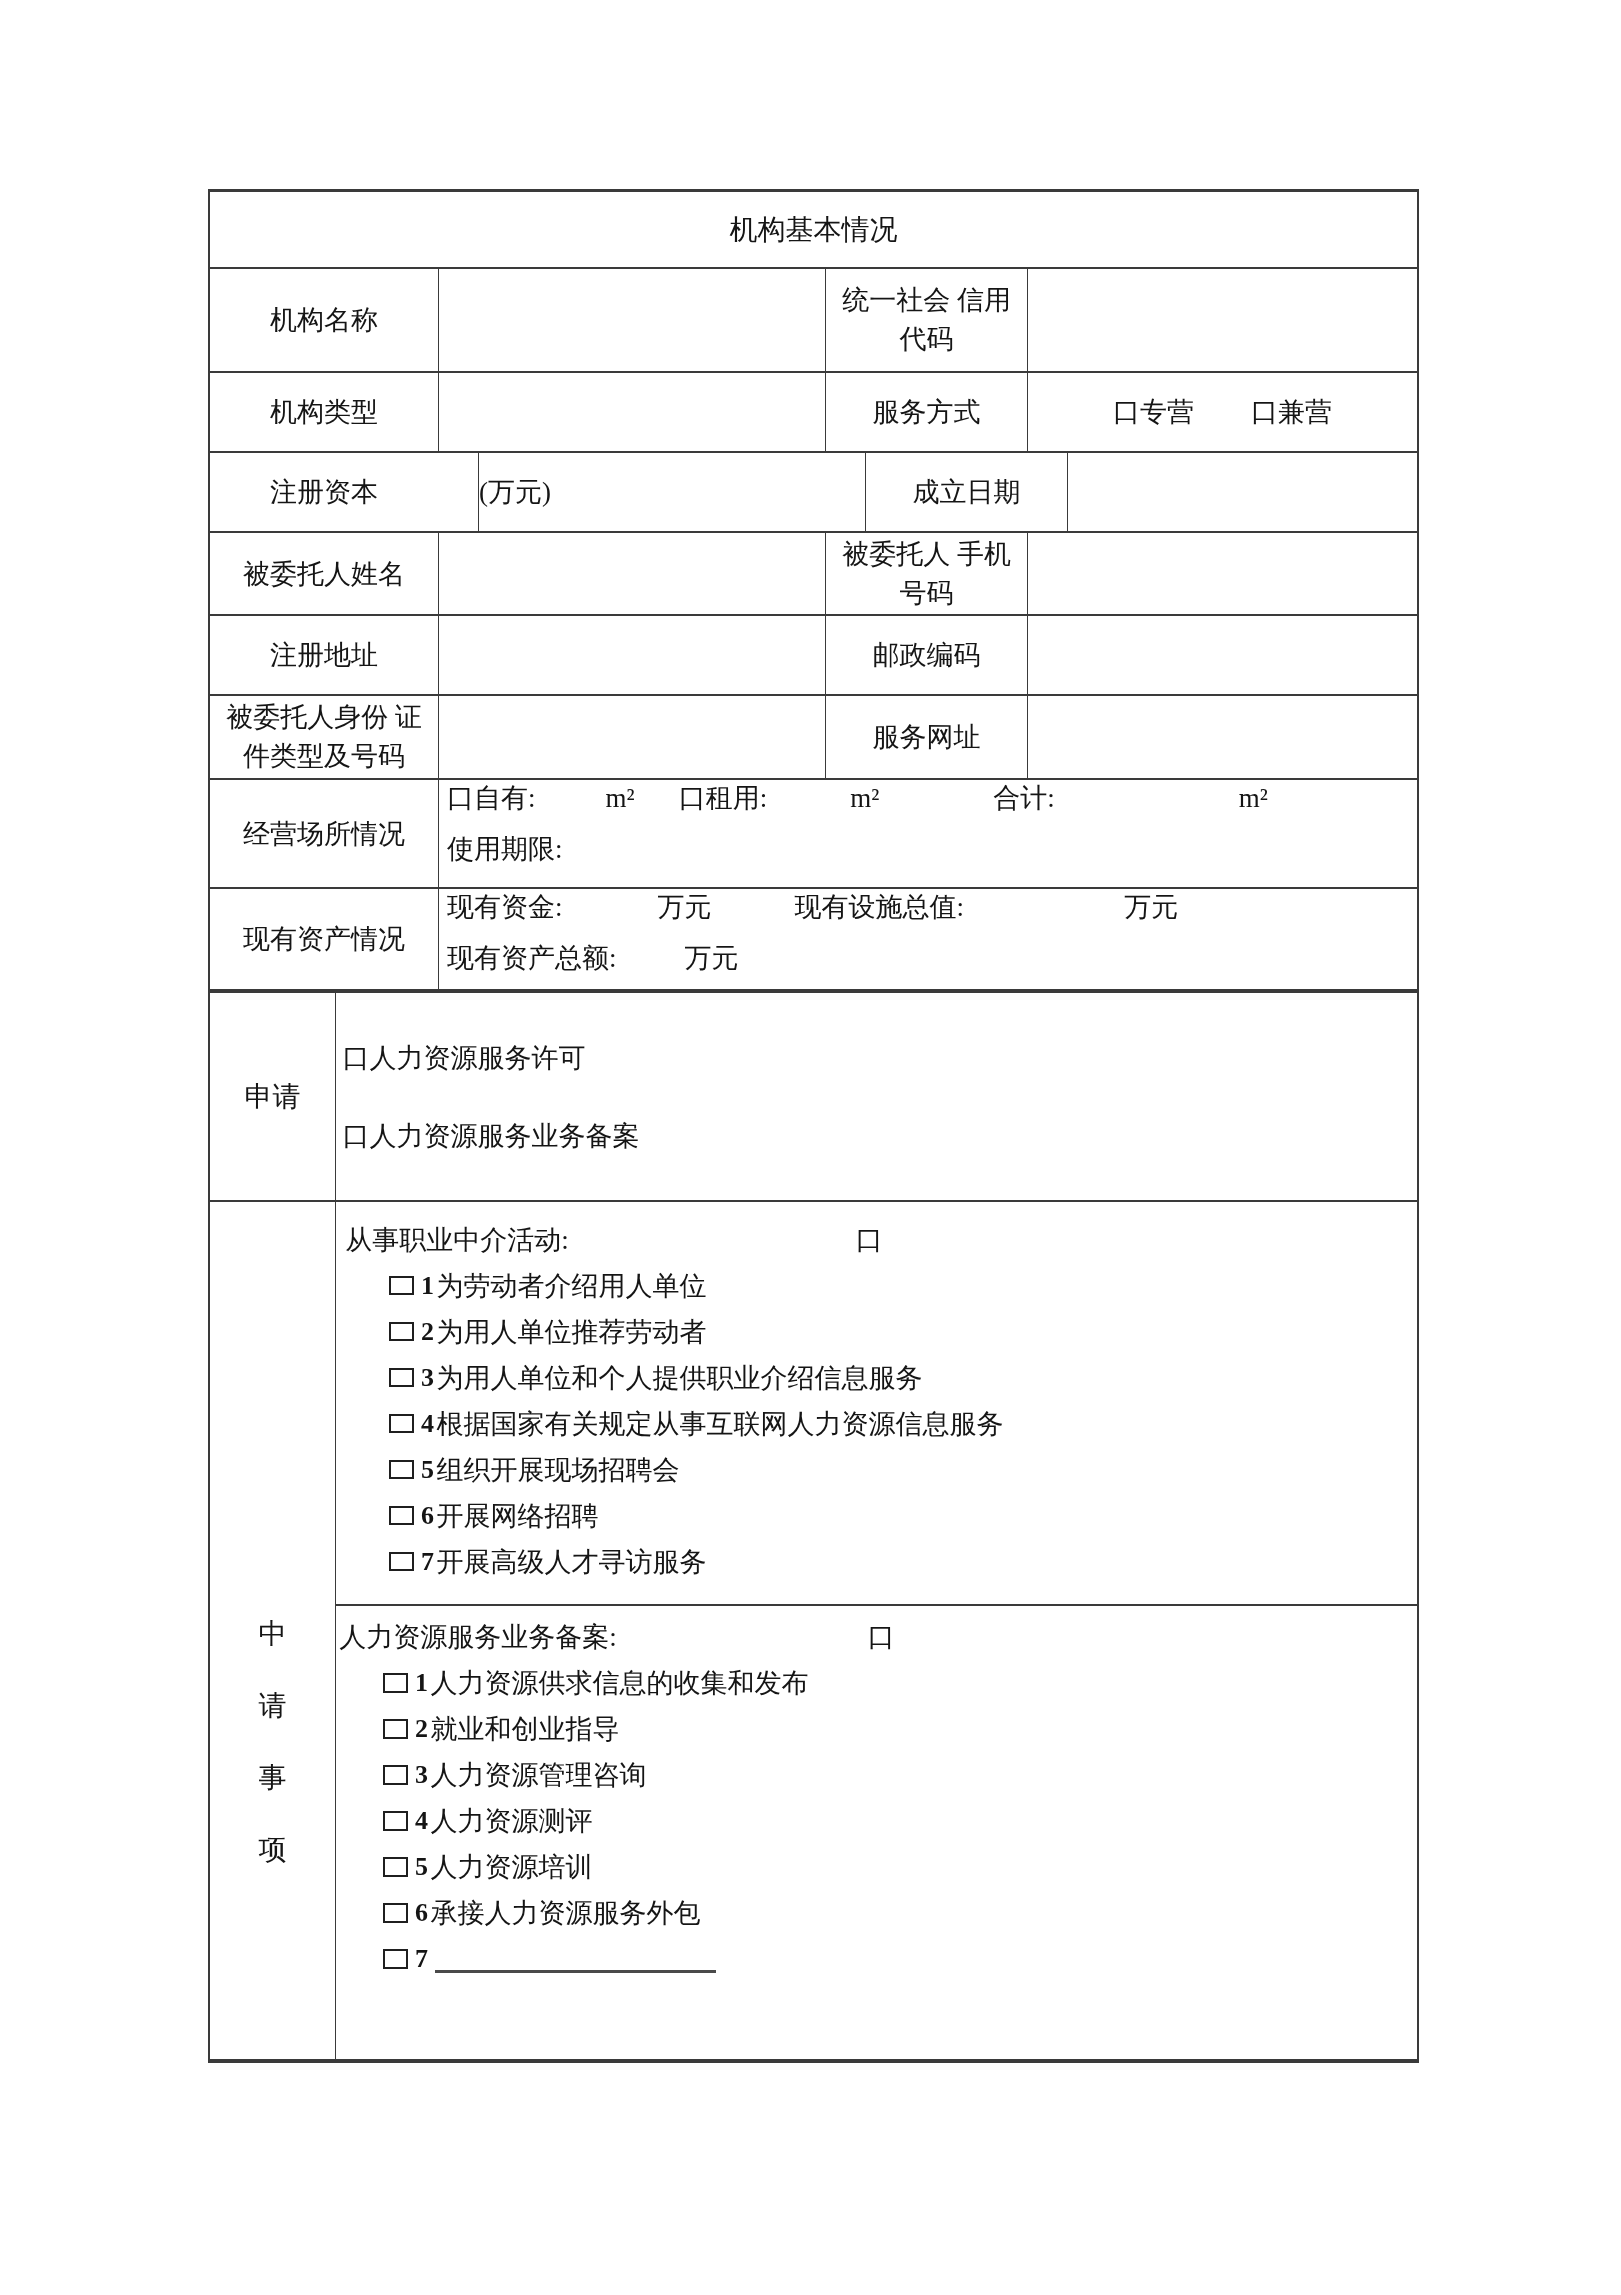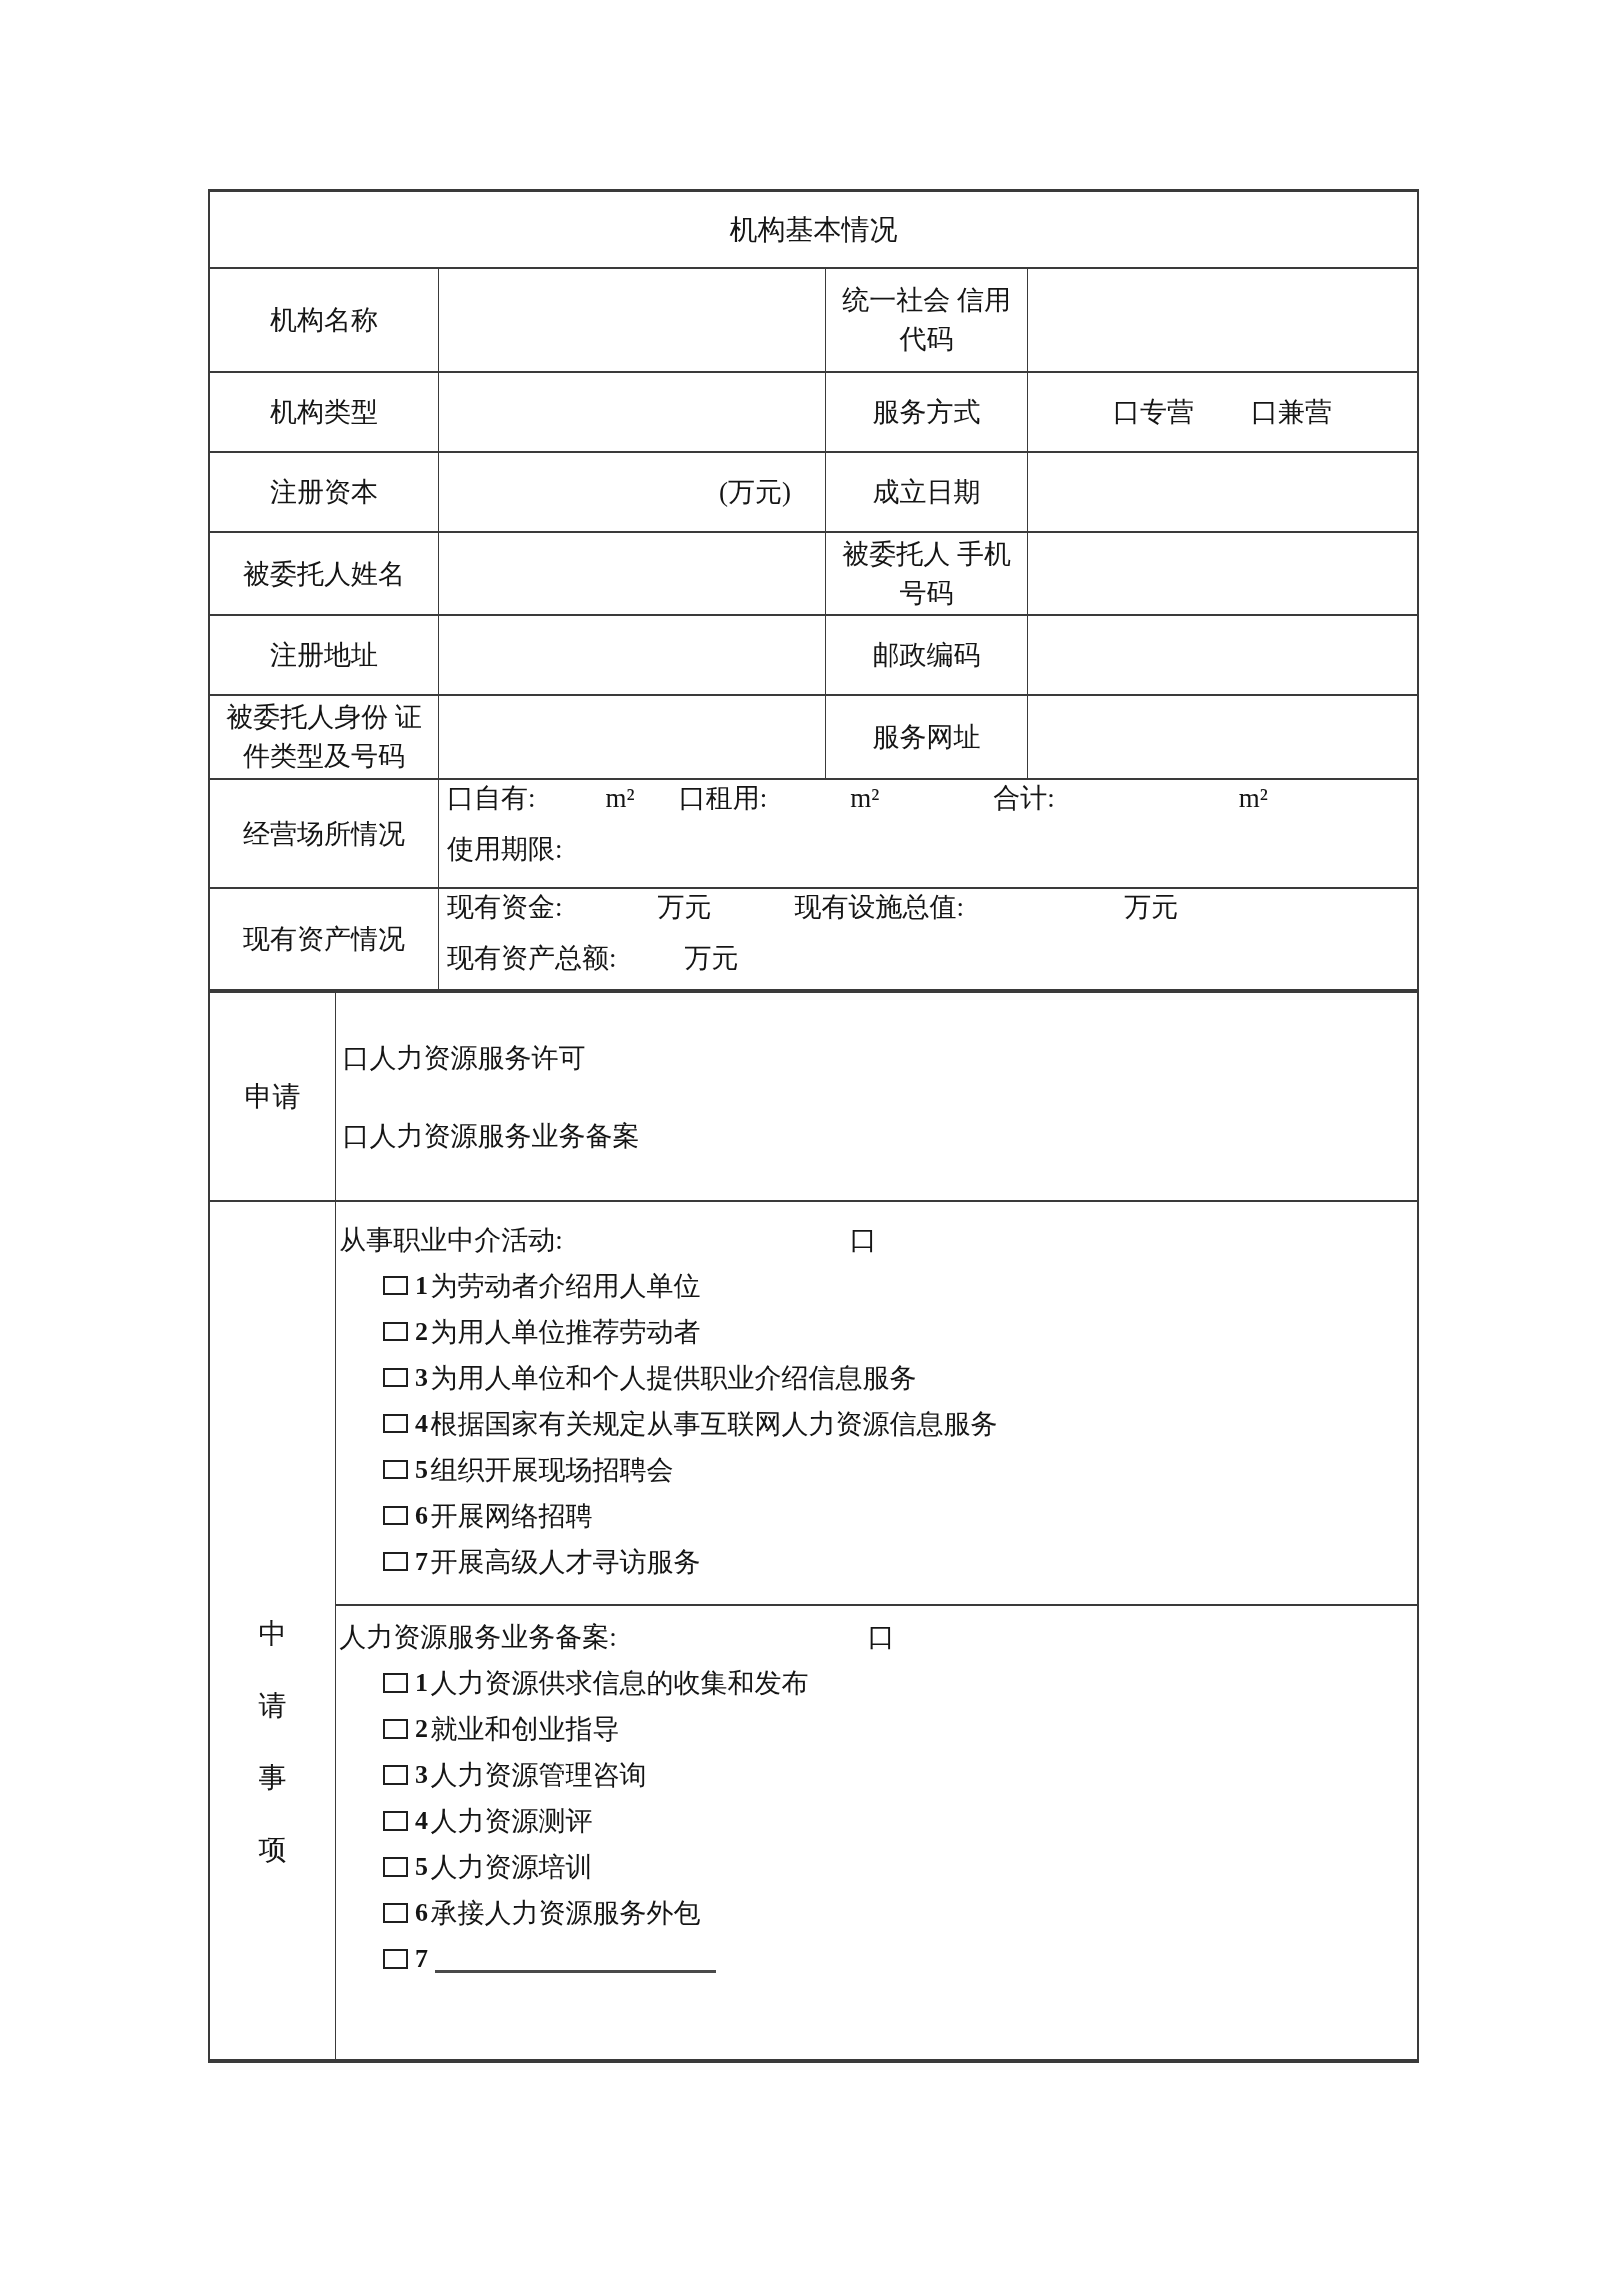--- a/index.html
+++ b/index.html
@@ -34,21 +34,21 @@
     display:flex;align-items:center;justify-content:center;
     font-size:27px;
   }
   .cell.first{border-left:none;}
   .c1{width:228px;flex:none;}
   .c2{width:387px;flex:none;}
   .c3{width:202px;flex:none;}
   .c4{flex:1;}
   .title-cell{flex:1;justify-content:center;align-items:center;font-size:28px;}
   .lab2{display:flex;flex-direction:column;align-items:center;line-height:39px;text-align:center;}
-  .val-right{justify-content:flex-end;padding-right:34px;}
+  .val-right{justify-content:flex-start;padding-right:34px;margin-left:40px;}
   .opts{display:flex;gap:57px;justify-content:center;align-items:center;flex:1;}
   .fillcol{
     flex:1;display:flex;flex-direction:column;justify-content:flex-start;
     padding-left:8.1px;font-size:27px;row-gap:14.7px;border-left:1.6px solid #3a3a3a;box-sizing:border-box;
   }
   .line{display:flex;align-items:baseline;white-space:nowrap;}
   .m84{margin-left:68px;} .m86{margin-left:70px;} .m81{margin-left:44px;}
   .m102{margin-left:83px;} .m117{margin-left:95px;} .m140{margin-left:114px;}
   .m146{margin-left:83px;} .m196{margin-left:160px;} .m226{margin-left:184px;}
   .vlabel{
@@ -56,21 +56,21 @@
     display:flex;flex-direction:column;align-items:center;
     padding-top:222px;row-gap:34px;font-size:28px;
   }
   .appcol{
     flex:1;display:flex;flex-direction:column;justify-content:center;
     row-gap:42px;padding-left:6.5px;font-size:27px;
     border-left:1.6px solid #3a3a3a;box-sizing:border-box;
   }
   .seccol{flex:1;display:flex;flex-direction:column;border-left:1.6px solid #3a3a3a;box-sizing:border-box;}
   .sec{box-sizing:border-box;display:flex;flex-direction:column;padding-left:3.3px;}
-  .secA{height:402px;flex:none;padding-top:14.7px;}
+  .secA{height:402px;flex:none;padding-top:14.7px;margin-left:6px;}
   .secB{flex:1;border-top:2.4px solid #3a3a3a;padding-top:8.1px;}
   .hline{display:flex;align-items:center;height:46px;white-space:nowrap;font-size:27px;}
   .iline{display:flex;align-items:center;height:46px;padding-left:44px;white-space:nowrap;font-size:27px;}
   .cb{display:inline-block;width:20.4px;height:15.5px;border:2.4px solid #1f1f1f;margin-right:7.3px;flex:none;background:#fff;}
   .num{font-weight:bold;font-size:26px;margin-right:2.4px;}
   .hbox-a{margin-left:287px;}
   .hbox-b{margin-left:251px;}
   .blank{display:inline-block;width:281px;height:24.4px;border-bottom:3.3px solid #4a4a4a;margin-left:4.9px;}
 </style>
 </head>

